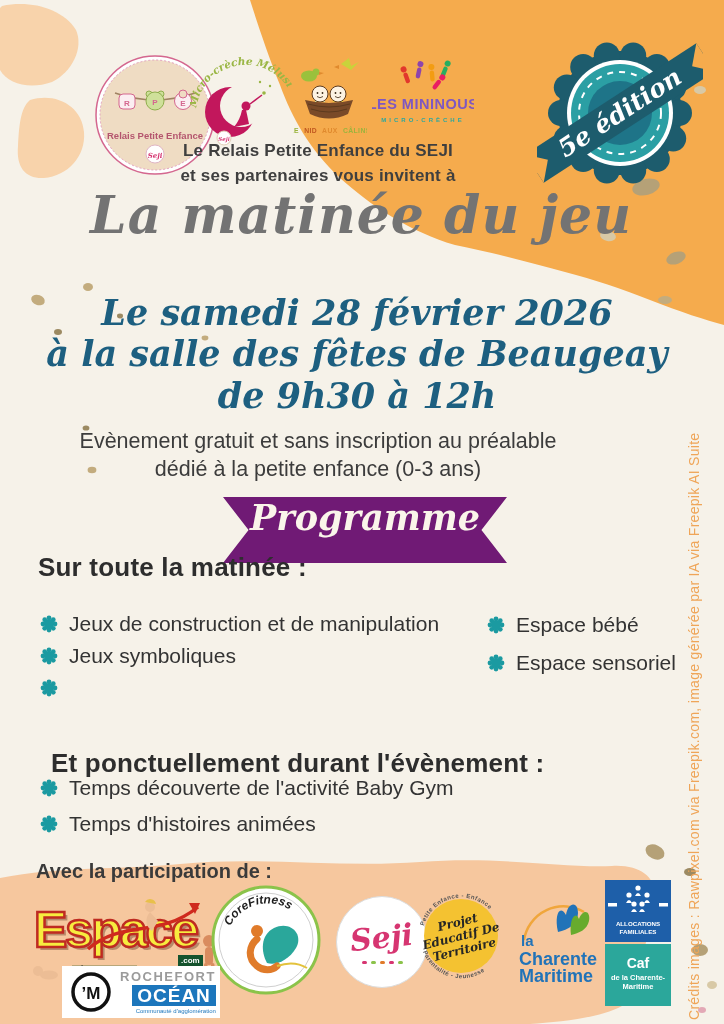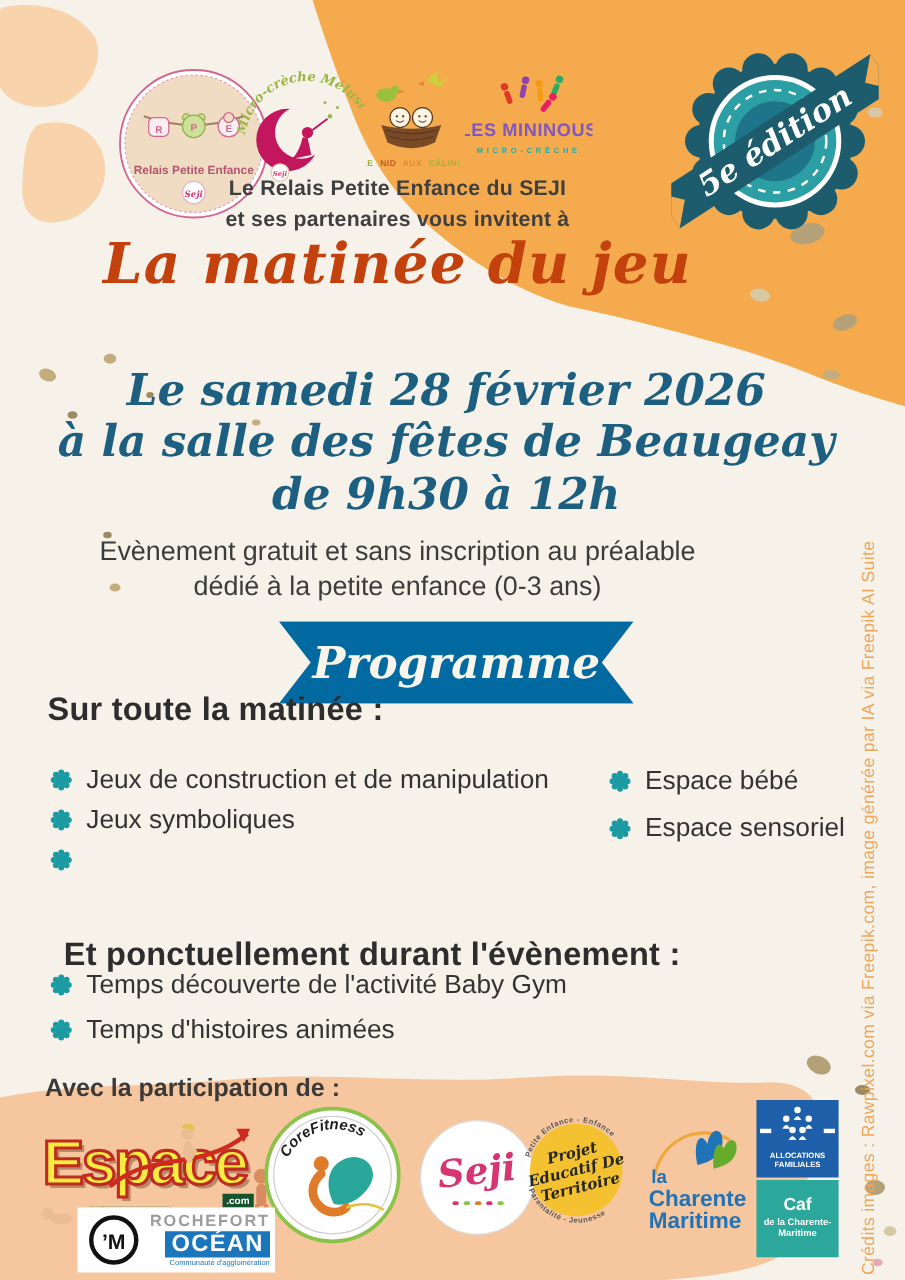--- a/index.html
+++ b/index.html
@@ -13,27 +13,27 @@
   .bg-svg{position:absolute;left:0;top:0;width:724px;height:1024px;}
 
   
   .logo-rpe{left:93px;top:53px;}
   .logo-melusine{left:190px;top:48px;}
   .logo-nid{left:293px;top:52px;}
   .logo-mininous{left:372px;top:60px;}
   .badge{left:537px;top:30px;}
 
   .intro{top:139px;font-size:17px;line-height:1.45;color:#3f3f3f;font-weight:600;letter-spacing:.2px;}
-  .title{top:184px;font-size:45px;color:#c2410c;letter-spacing:1px;}
+  .title{top:184px;font-size:52px;color:#737373;letter-spacing:1px;text-align:right;}
   .dates{top:292px;font-size:35px;line-height:1.18;color:#1d5f80;padding-left:39px;}
   .note{top:428px;font-size:21.5px;line-height:1.3;color:#3c3c3c;font-weight:500;}
 
-  .ribbon{left:223px;top:497px;width:284px;height:66px;background:#0369a1;
+  .ribbon{left:223px;top:497px;width:284px;height:66px;background:#701a75;
           clip-path:polygon(0 0,100% 0,91% 50%,100% 100%,0 100%,9% 50%);
-          display:flex;align-items:center;justify-content:center;}
+          display:flex;justify-content:center;}
   .ribbon span{color:#faf5ea;font-size:35px;}
 
   .h2{font-size:26px;font-weight:700;color:#2d2d2d;letter-spacing:.2px;}
   .h2-1{left:38px;top:552px;}
   .h2-2{left:38px;top:748px;margin-left:13px;}
   ul.blist{list-style:none;margin:0;padding:0;}
   ul.blist li{display:flex;align-items:center;gap:11px;font-size:21px;color:#333;}
   .list-1L{left:40px;top:608px;}
   .list-1L li{height:32px;}
   .list-1R{left:487px;top:606px;}

